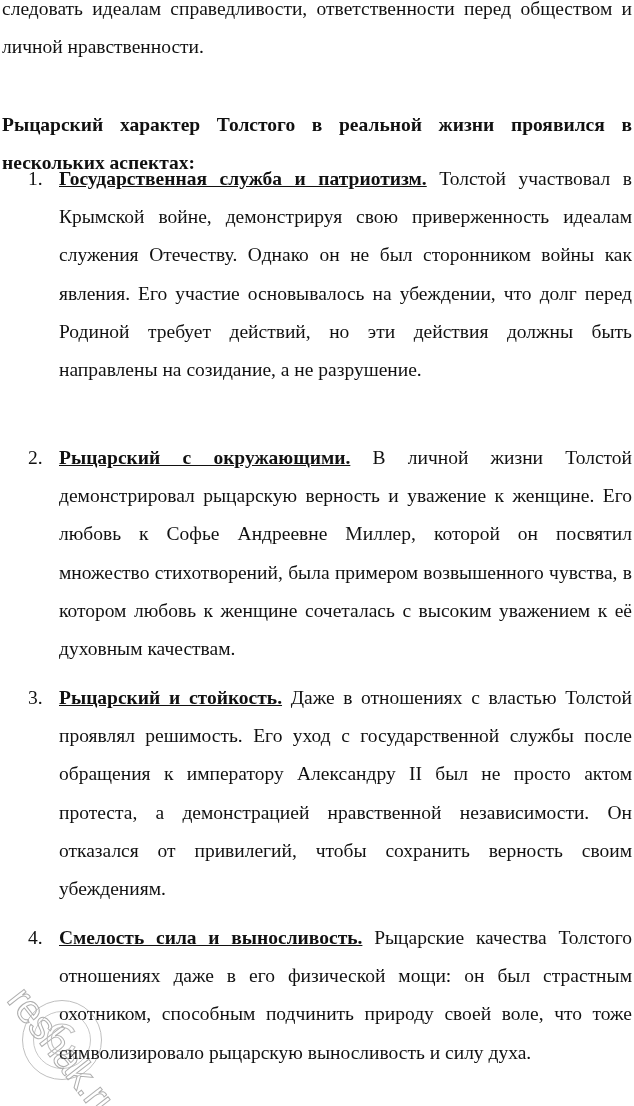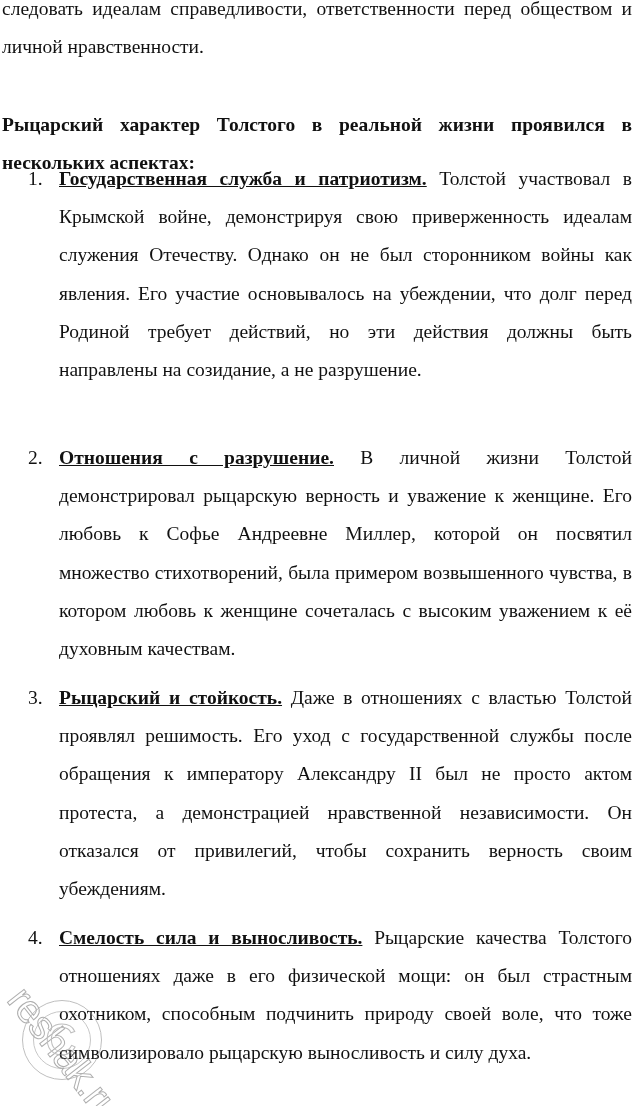--- a/index.html
+++ b/index.html
@@ -137,21 +137,21 @@
 
   <p class="para heading">Рыцарский характер Толстого в реальной жизни проявился в нескольких аспектах:</p>
 
   <ol class="list">
     <li class="item item-1">
       <span class="num">1.</span>
       <div class="body"><span class="lead">Государственная служба и патриотизм.</span><span> Толстой участвовал в Крымской войне, демонстрируя свою приверженность идеалам служения Отечеству. Однако он не был сторонником войны как явления. Его участие основывалось на убеждении, что долг перед Родиной требует действий, но эти действия должны быть направлены на созидание, а не разрушение.</span></div>
     </li>
     <li class="item item-2">
       <span class="num">2.</span>
-      <div class="body"><span class="lead">Отношения с разрушение.</span><span> В личной жизни Толстой демонстрировал рыцарскую верность и уважение к женщине. Его любовь к Софье Андреевне Миллер, которой он посвятил множество стихотворений, была примером возвышенного чувства, в котором любовь к женщине сочеталась с высоким уважением к её духовным качествам.</span></div>
+      <div class="body"><span class="lead">Рыцарский с окружающими.</span><span> В личной жизни Толстой демонстрировал рыцарскую верность и уважение к женщине. Его любовь к Софье Андреевне Миллер, которой он посвятил множество стихотворений, была примером возвышенного чувства, в котором любовь к женщине сочеталась с высоким уважением к её духовным качествам.</span></div>
     </li>
     <li class="item item-3">
       <span class="num">3.</span>
       <div class="body"><span class="lead">Рыцарский и стойкость.</span><span> Даже в отношениях с властью Толстой проявлял решимость. Его уход с государственной службы после обращения к императору Александру II был не просто актом протеста, а демонстрацией нравственной независимости. Он отказался от привилегий, чтобы сохранить верность своим убеждениям.</span></div>
     </li>
     <li class="item item-4">
       <span class="num">4.</span>
       <div class="body"><span class="lead">Смелость сила и выносливость.</span><span> Рыцарские качества Толстого отношениях даже в его физической мощи: он был страстным охотником, способным подчинить природу своей воле, что тоже символизировало рыцарскую выносливость и силу духа.</span></div>
     </li>
   </ol>

